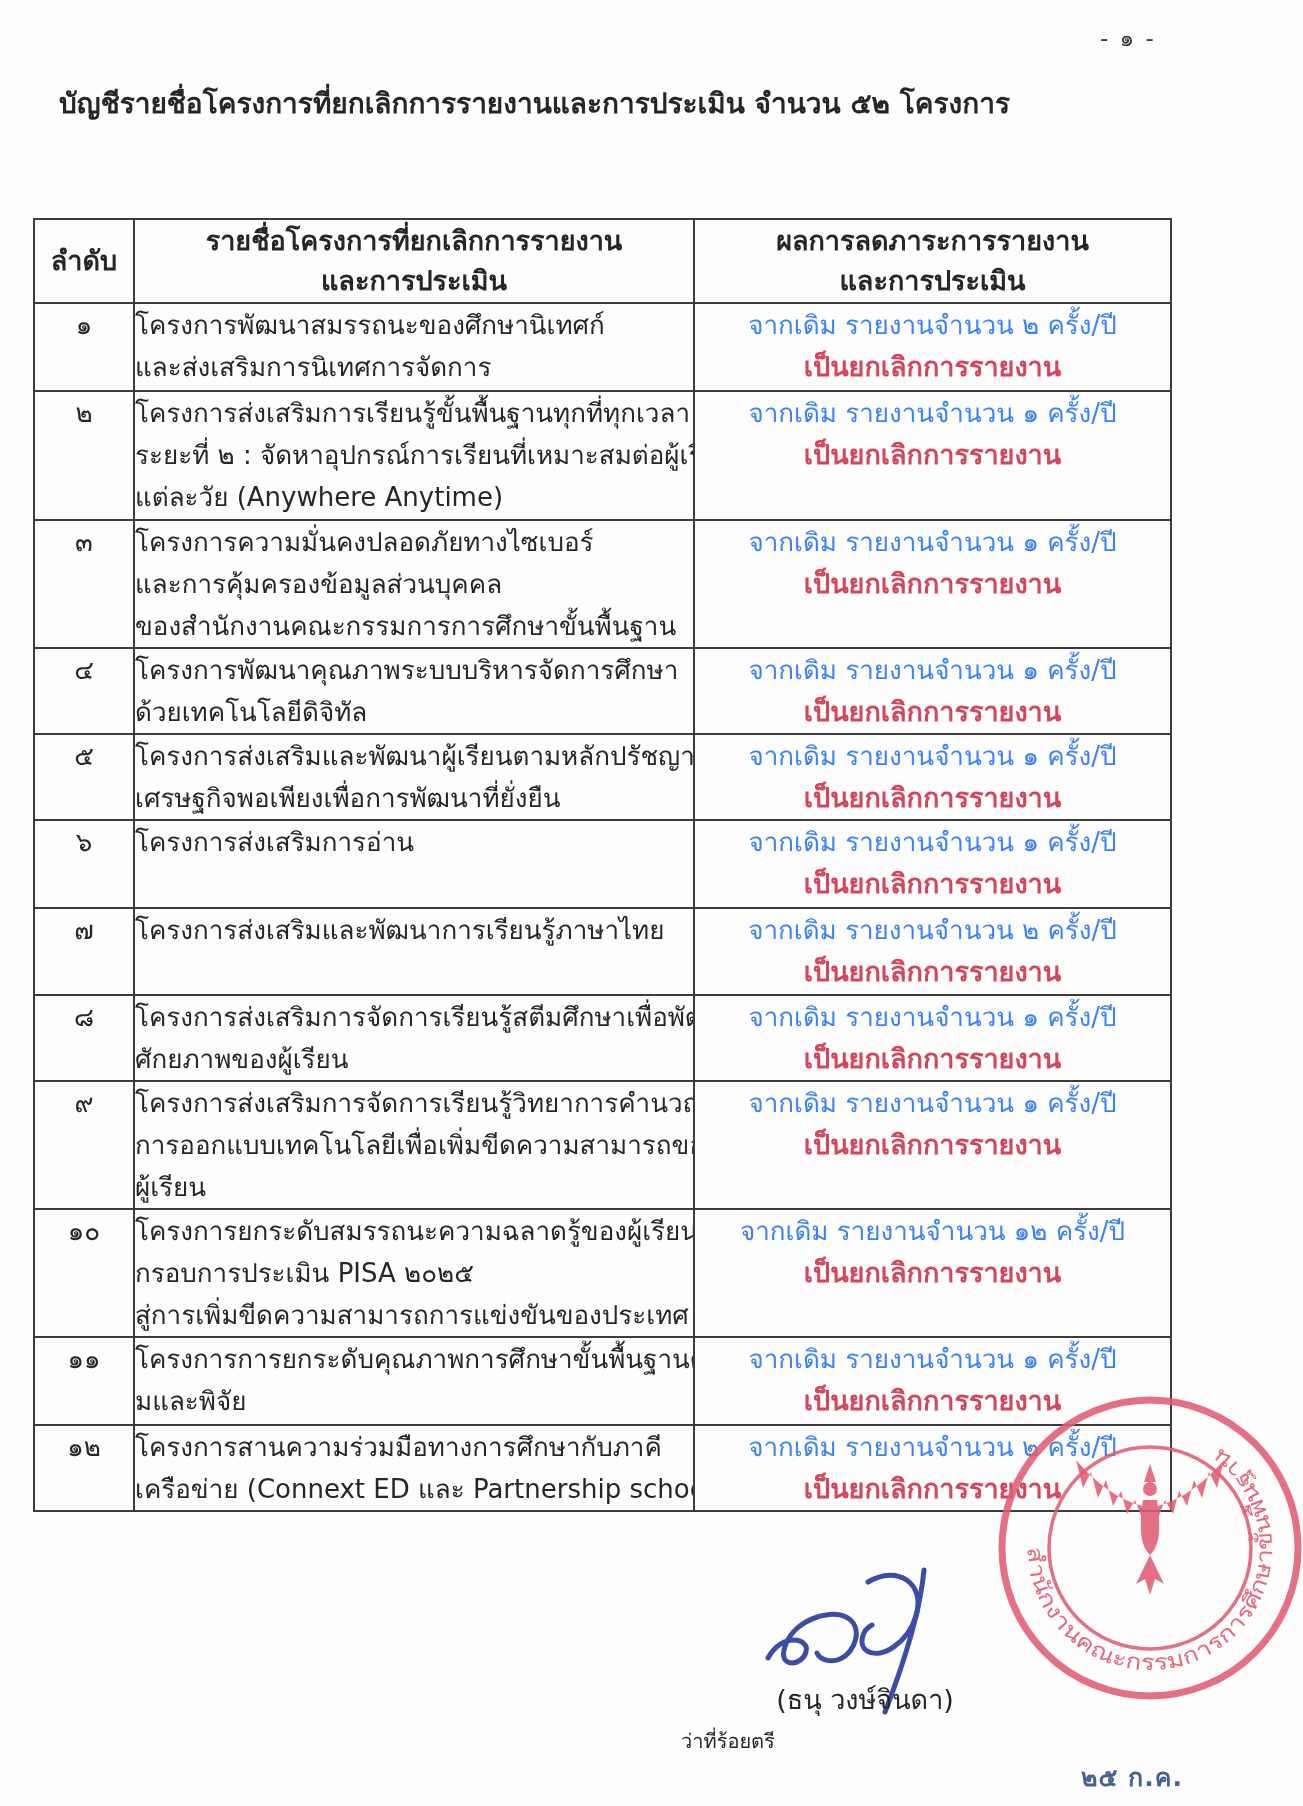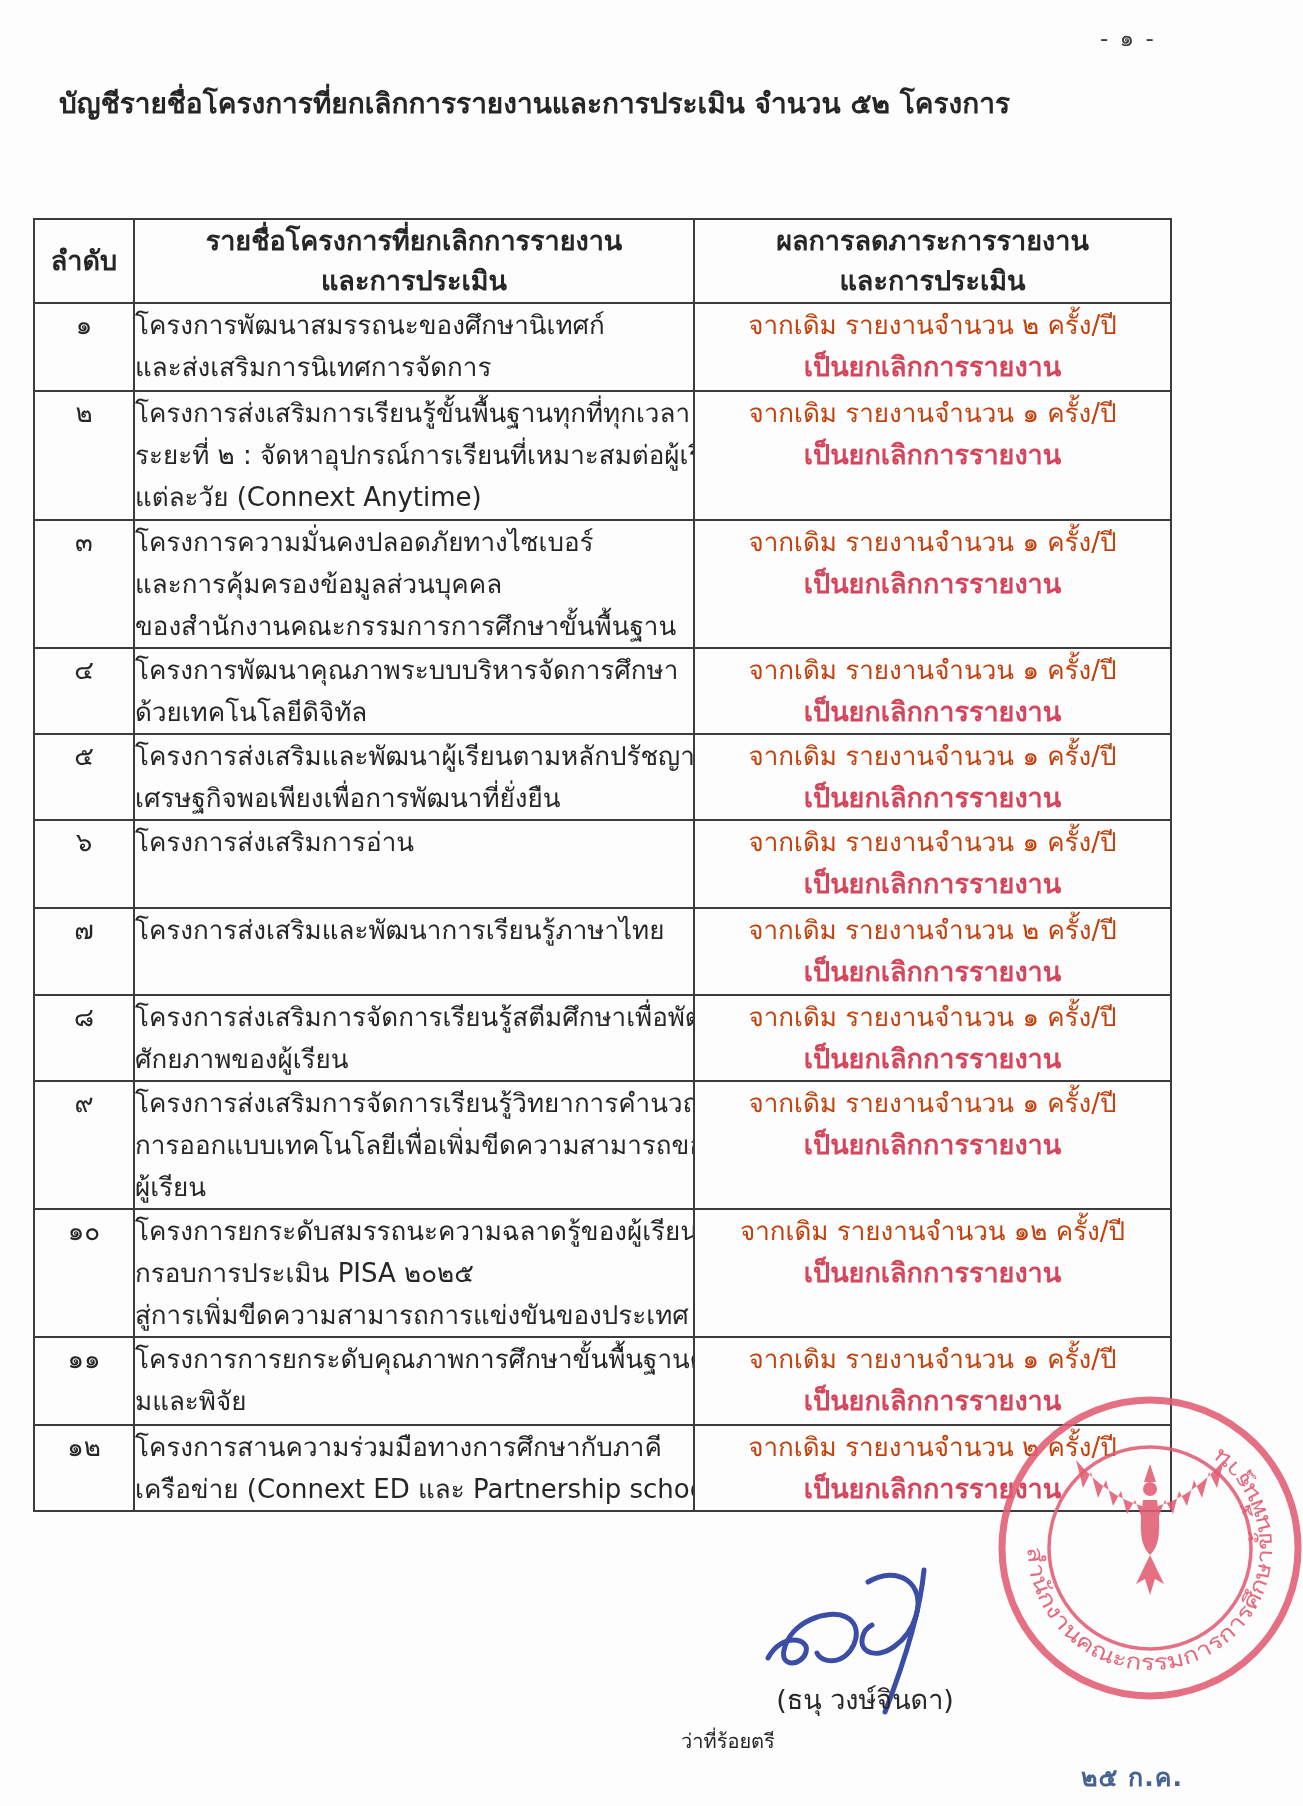--- a/index.html
+++ b/index.html
@@ -22,21 +22,21 @@
   }
   .main-table th{vertical-align:middle;font-size:27px;font-weight:bold;text-align:center;}
   .main-table th div{line-height:40px;}
   .col-no{width:100px;}
   .col-project{width:560px;}
   .col-result{width:477px;}
   .no-cell{text-align:center;font-size:26px;padding-top:3px;line-height:42px;}
   .project-cell{padding:2px 8px 0 16px;font-size:26px;}
   .project-cell div{line-height:42px;white-space:nowrap;}
   .result-cell{text-align:center;font-size:26px;padding-top:2px;}
-  .result-before{line-height:42px;color:#c2410c;white-space:nowrap;}
+  .result-before{line-height:42px;color:#3b82f6;white-space:nowrap;}
   .result-after{line-height:42px;color:#d5455c;font-weight:bold;font-size:27px;white-space:nowrap;}
 
   .stamp{position:absolute;left:990px;top:1388px;width:320px;height:320px;}
   .signature-svg{position:absolute;left:752px;top:1560px;width:245px;height:168px;}
   .sign-rank{position:absolute;left:681px;top:1725px;font-size:20px;}
   .sign-name{position:absolute;left:745px;top:1678px;width:240px;text-align:center;font-size:27px;}
   .sign-position{position:absolute;left:697px;top:1722px;width:386px;text-align:center;font-size:27px;white-space:nowrap;}
   .date-stamp{position:absolute;left:1042px;top:1757px;width:180px;text-align:center;
     font-size:25px;font-weight:bold;color:#46628f;letter-spacing:1px;}
 </style>
@@ -82,21 +82,21 @@
         <td class="result-cell">
           <div class="result-before">จากเดิม รายงานจำนวน ๒ ครั้ง/ปี</div>
           <div class="result-after">เป็นยกเลิกการรายงาน</div>
         </td>
       </tr>
       <tr style="height:129px">
         <td class="no-cell">๒</td>
         <td class="project-cell">
           <div>โครงการส่งเสริมการเรียนรู้ขั้นพื้นฐานทุกที่ทุกเวลา</div>
           <div>ระยะที่ ๒ : จัดหาอุปกรณ์การเรียนที่เหมาะสมต่อผู้เรียน</div>
-          <div>แต่ละวัย (Connext Anytime)</div>
+          <div>แต่ละวัย (Anywhere Anytime)</div>
         </td>
         <td class="result-cell">
           <div class="result-before">จากเดิม รายงานจำนวน ๑ ครั้ง/ปี</div>
           <div class="result-after">เป็นยกเลิกการรายงาน</div>
         </td>
       </tr>
       <tr style="height:128px">
         <td class="no-cell">๓</td>
         <td class="project-cell">
           <div>โครงการความมั่นคงปลอดภัยทางไซเบอร์</div>

